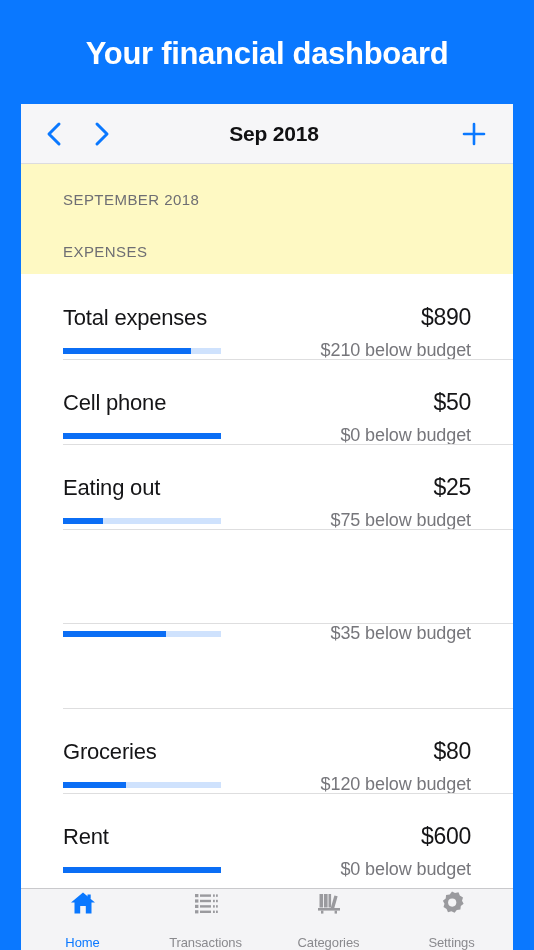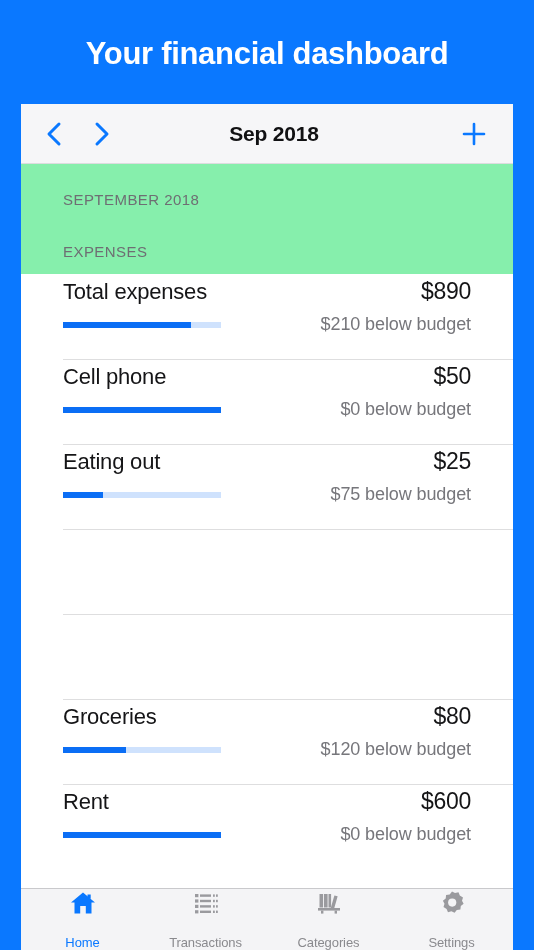--- a/index.html
+++ b/index.html
@@ -87,21 +87,21 @@
     margin-left: auto;
     padding-right: 24px;
     display: flex;
     align-items: center;
     cursor: pointer;
   }
   .plus { width: 30px; height: 30px; display: block; }
 
   
   .section-head {
-    background: #86efac;
+    background: #fef9c3;
     padding-left: 42px;
     color: #6e6e73;
     font-size: 15px;
     letter-spacing: 0.45px;
     display: flex;
     align-items: flex-end;
   }
   .section-head.first {
     height: 58px;
     padding-bottom: 14px;
@@ -131,21 +131,21 @@
     right: 0;
     top: 0;
     height: 1px;
     background: #dededf;
   }
 
   .row-top {
     display: flex;
     align-items: baseline;
     justify-content: space-between;
-    padding-top: 4px;
+    padding-top: 30px;
   }
   .row-name {
     font-size: 22px;
     color: #151517;
     letter-spacing: -0.2px;
   }
   .row-amount {
     font-size: 23px;
     color: #151517;
     letter-spacing: -0.3px;
@@ -291,20 +291,27 @@
             <div class="bar-wrap">
               <div class="bar-track"></div>
               <div class="bar-fill" style="width: 39.5px;"></div>
             </div>
             <span class="row-status">$75 below budget</span>
           </div>
         </div>
         <div class="row">
         </div>
         <div class="row">
+          <div class="row-bottom">
+            <div class="bar-wrap">
+              <div class="bar-track"></div>
+              <div class="bar-fill" style="width: 102.7px;"></div>
+            </div>
+            <span class="row-status">$35 below budget</span>
+          </div>
         </div>
         <div class="row">
           <div class="row-top">
             <span class="row-name">Groceries</span>
             <span class="row-amount">$80</span>
           </div>
           <div class="row-bottom">
             <div class="bar-wrap">
               <div class="bar-track"></div>
               <div class="bar-fill" style="width: 63.2px;"></div>

